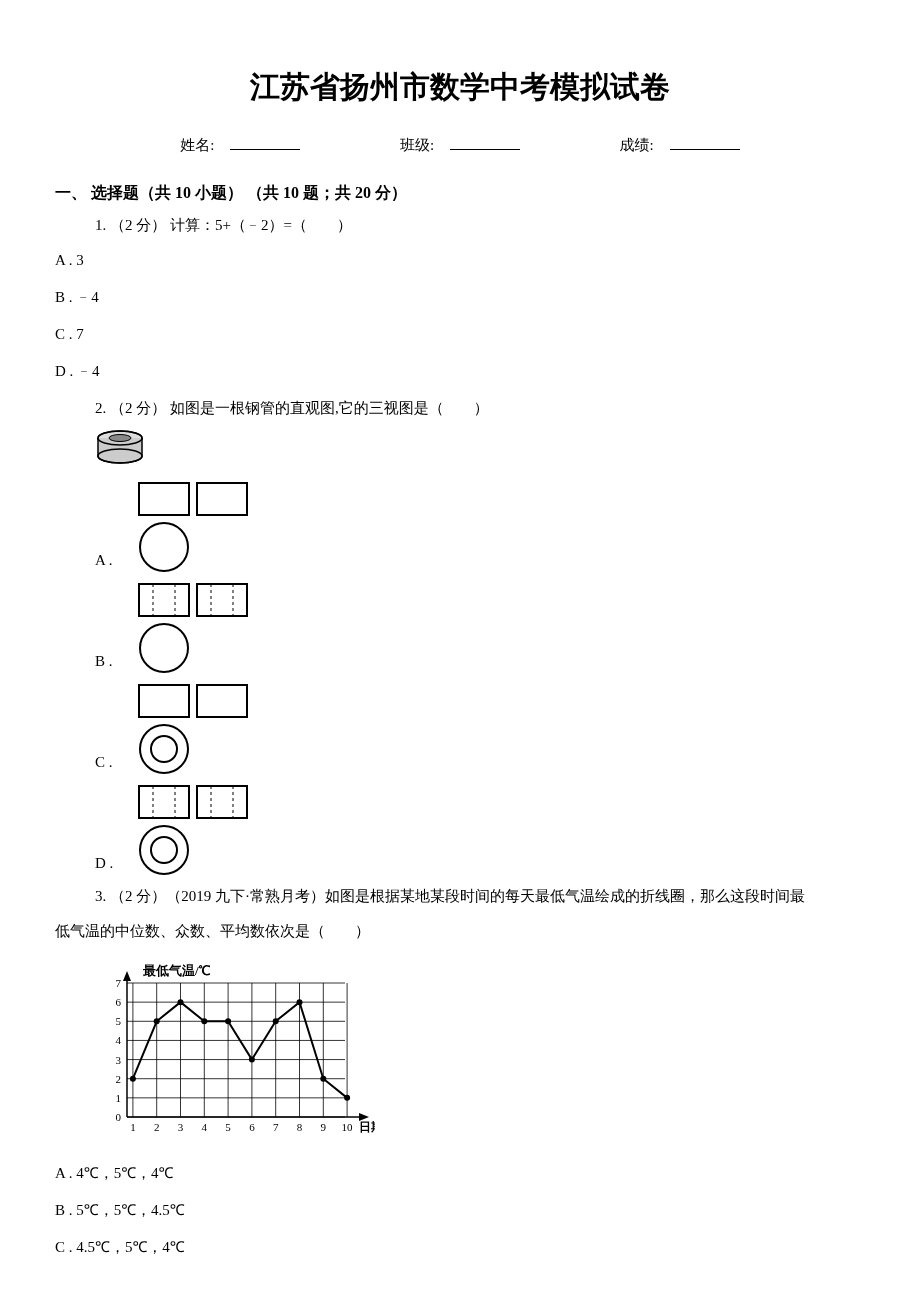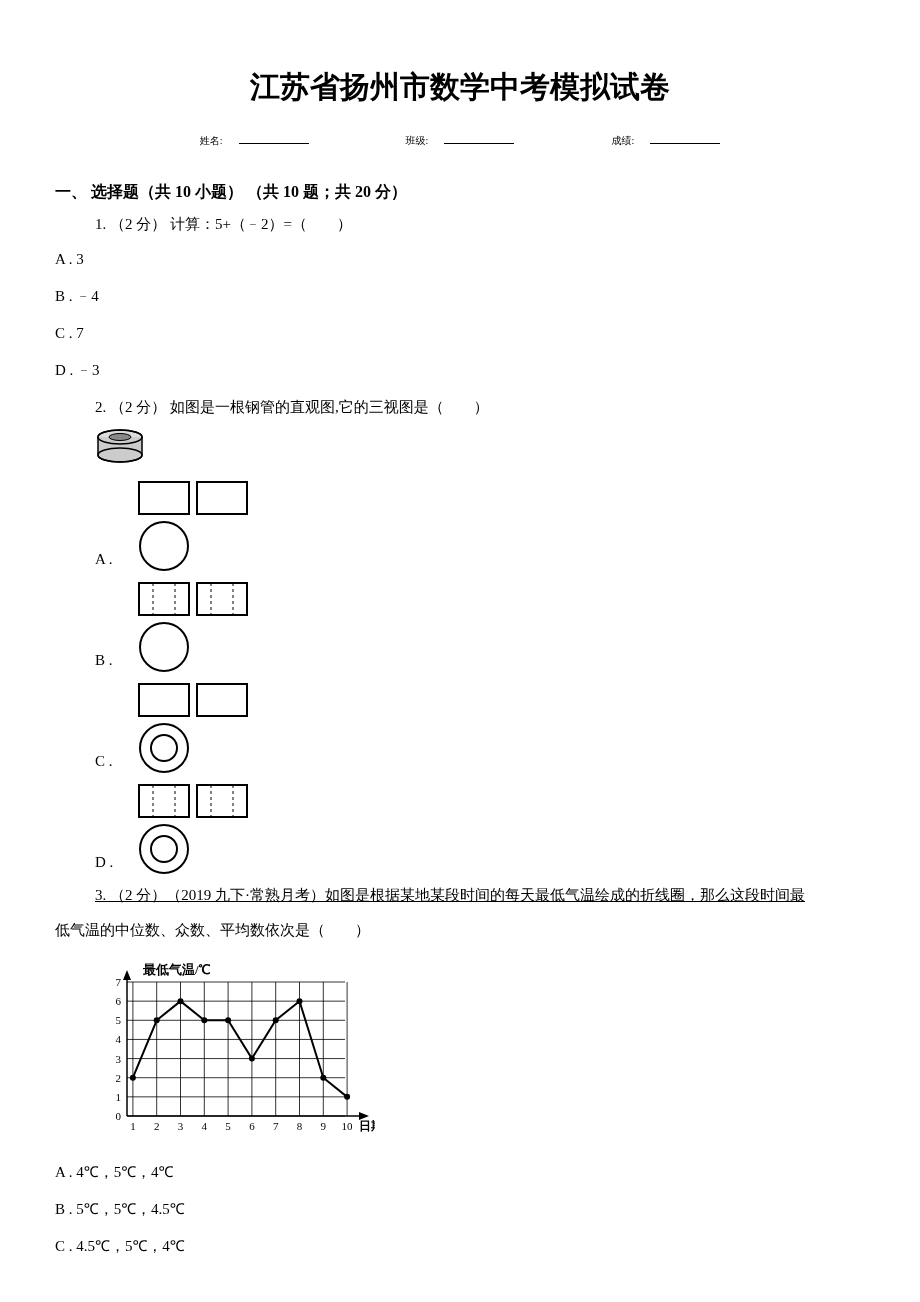--- a/index.html
+++ b/index.html
@@ -13,43 +13,42 @@
       padding: 60px 55px 40px 55px;
     }
     .title {
       text-align: center;
       font-size: 30px;
       font-weight: bold;
       margin-bottom: 18px;
     }
     .header-line {
       text-align: center;
-      margin-bottom: 28px;
-      font-size: 10px;
+      margin-bottom: 20px;
+      font-size: 15px;
     }
     .header-line span { margin: 0 8px; }
     .blank {
       display: inline-block;
       border-bottom: 1px solid #000;
       width: 70px;
       height: 1em;
       vertical-align: baseline;
     }
     .section-header {
       font-weight: bold;
       font-size: 16px;
       margin-bottom: 4px;
     }
     .question {
       margin-left: 40px;
       margin-bottom: 8px;
     }
     .q3-text {
       margin-bottom: 8px;
-      text-decoration: underline;
     }
     .q3-cont {
       margin-bottom: 16px;
     }
     .option {
       margin-bottom: 10px;
     }
     .opt-with-img {
       margin-left: 40px;
       display: flex;
@@ -83,21 +82,21 @@
   <span style="display:inline-block;width:60px"></span>
   <span>成绩:</span><span class="blank"></span>
 </div>
 
 <div class="section-header">一、 选择题（共 10 小题） （共 10 题；共 20 分）</div>
 
 <div class="question">1. （2 分） 计算：5+（﹣2）=（　　）</div>
 <div class="option">A . 3</div>
 <div class="option">B . ﹣4</div>
 <div class="option">C . 7</div>
-<div class="option">D . ﹣3</div>
+<div class="option">D . ﹣4</div>
 
 <div class="question">2. （2 分） 如图是一根钢管的直观图,它的三视图是（　　）</div>
 
 <div class="pipe-img">
   <svg width="50" height="36">
     <ellipse cx="25" cy="8" rx="22" ry="7" fill="#ddd" stroke="#000" stroke-width="1.5"></ellipse>
     <path d="M3 8 L3 26 A22 7 0 0 0 47 26 L47 8" fill="#ccc" stroke="#000" stroke-width="1.5"></path>
     <ellipse cx="25" cy="8" rx="22" ry="7" fill="none" stroke="#000" stroke-width="1.5"></ellipse>
     <ellipse cx="25" cy="8" rx="11" ry="3.5" fill="#888" stroke="#000" stroke-width="1"></ellipse>
     <ellipse cx="25" cy="26" rx="22" ry="7" fill="none" stroke="#000" stroke-width="1.5"></ellipse>

